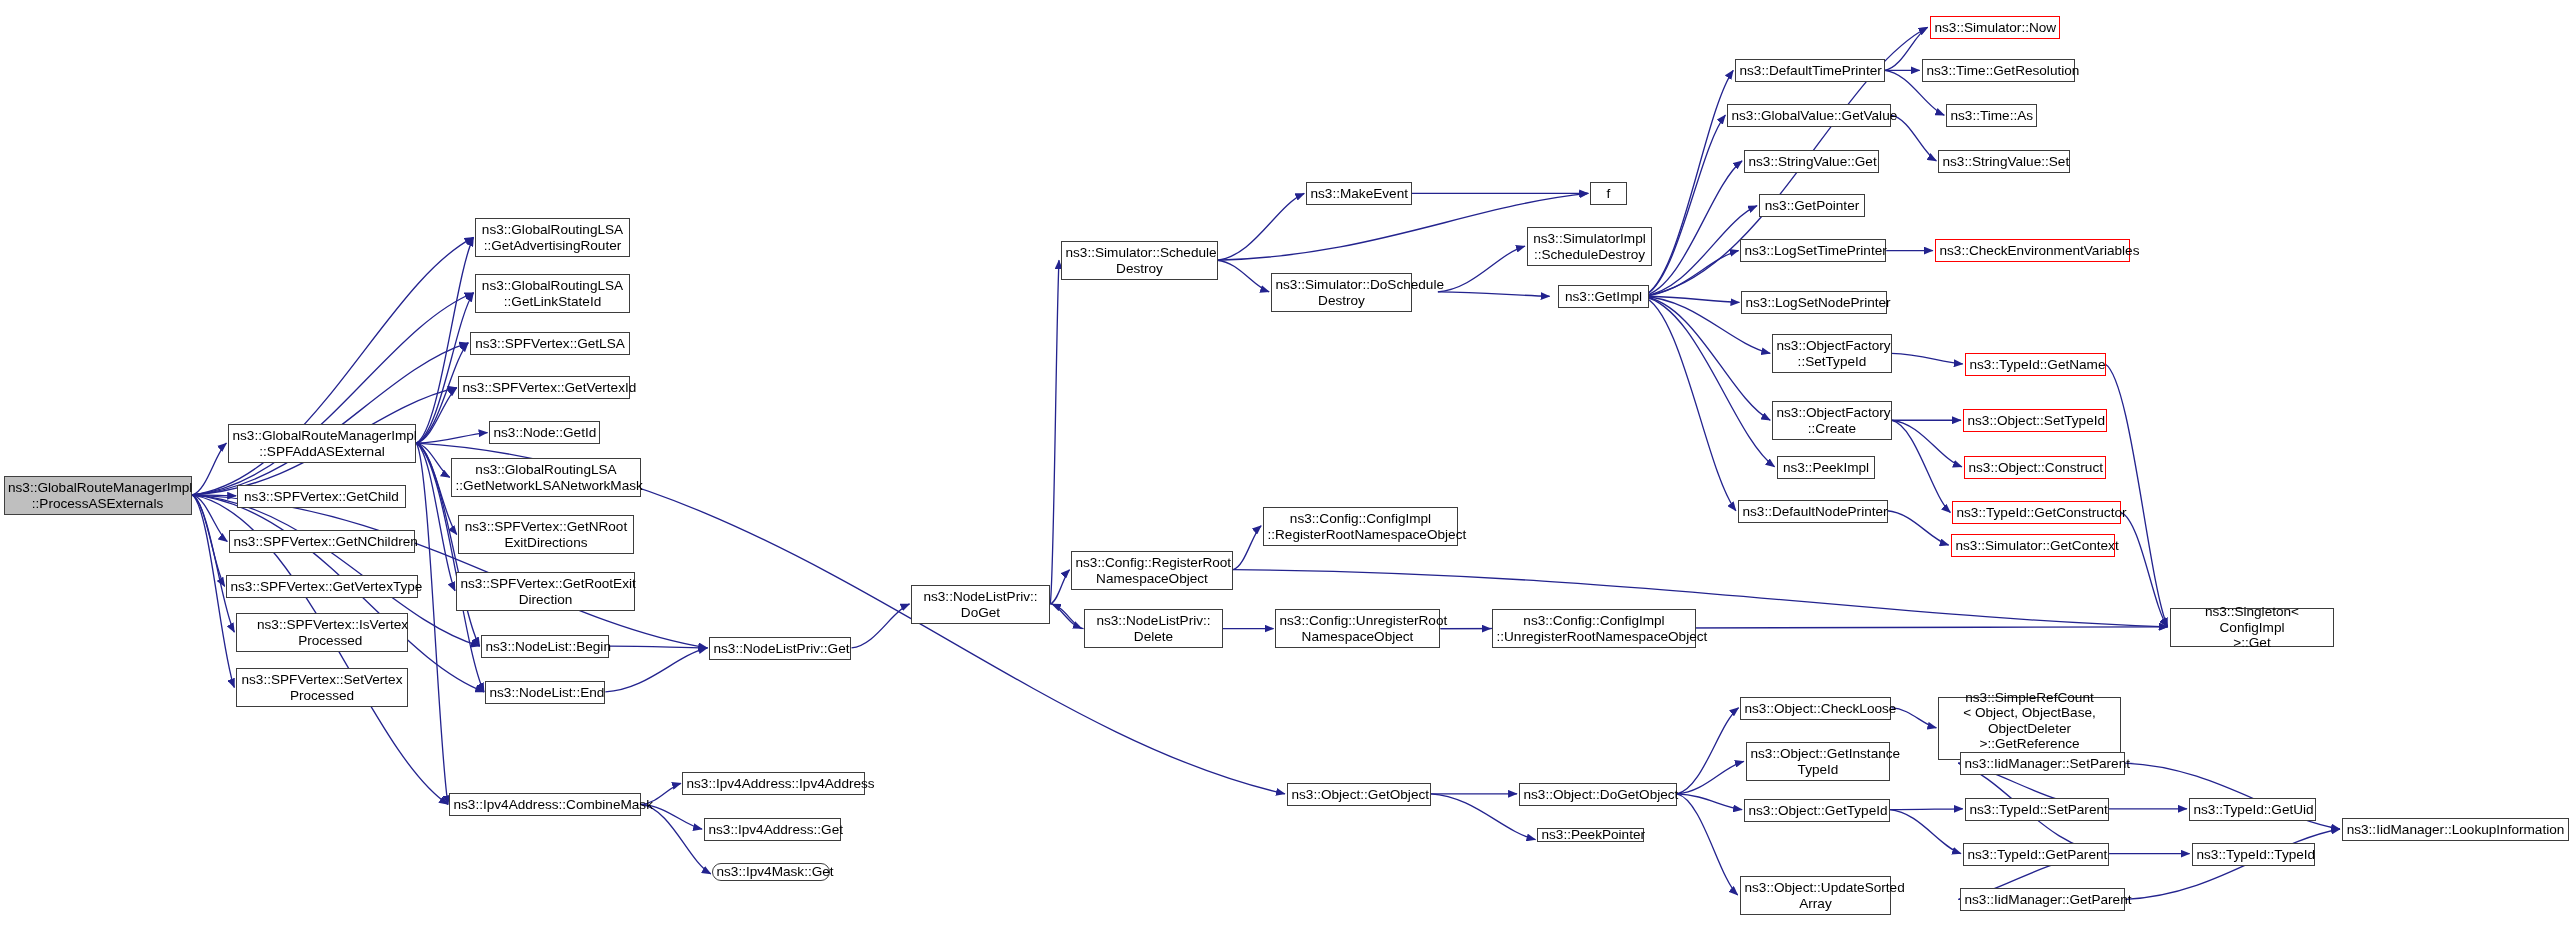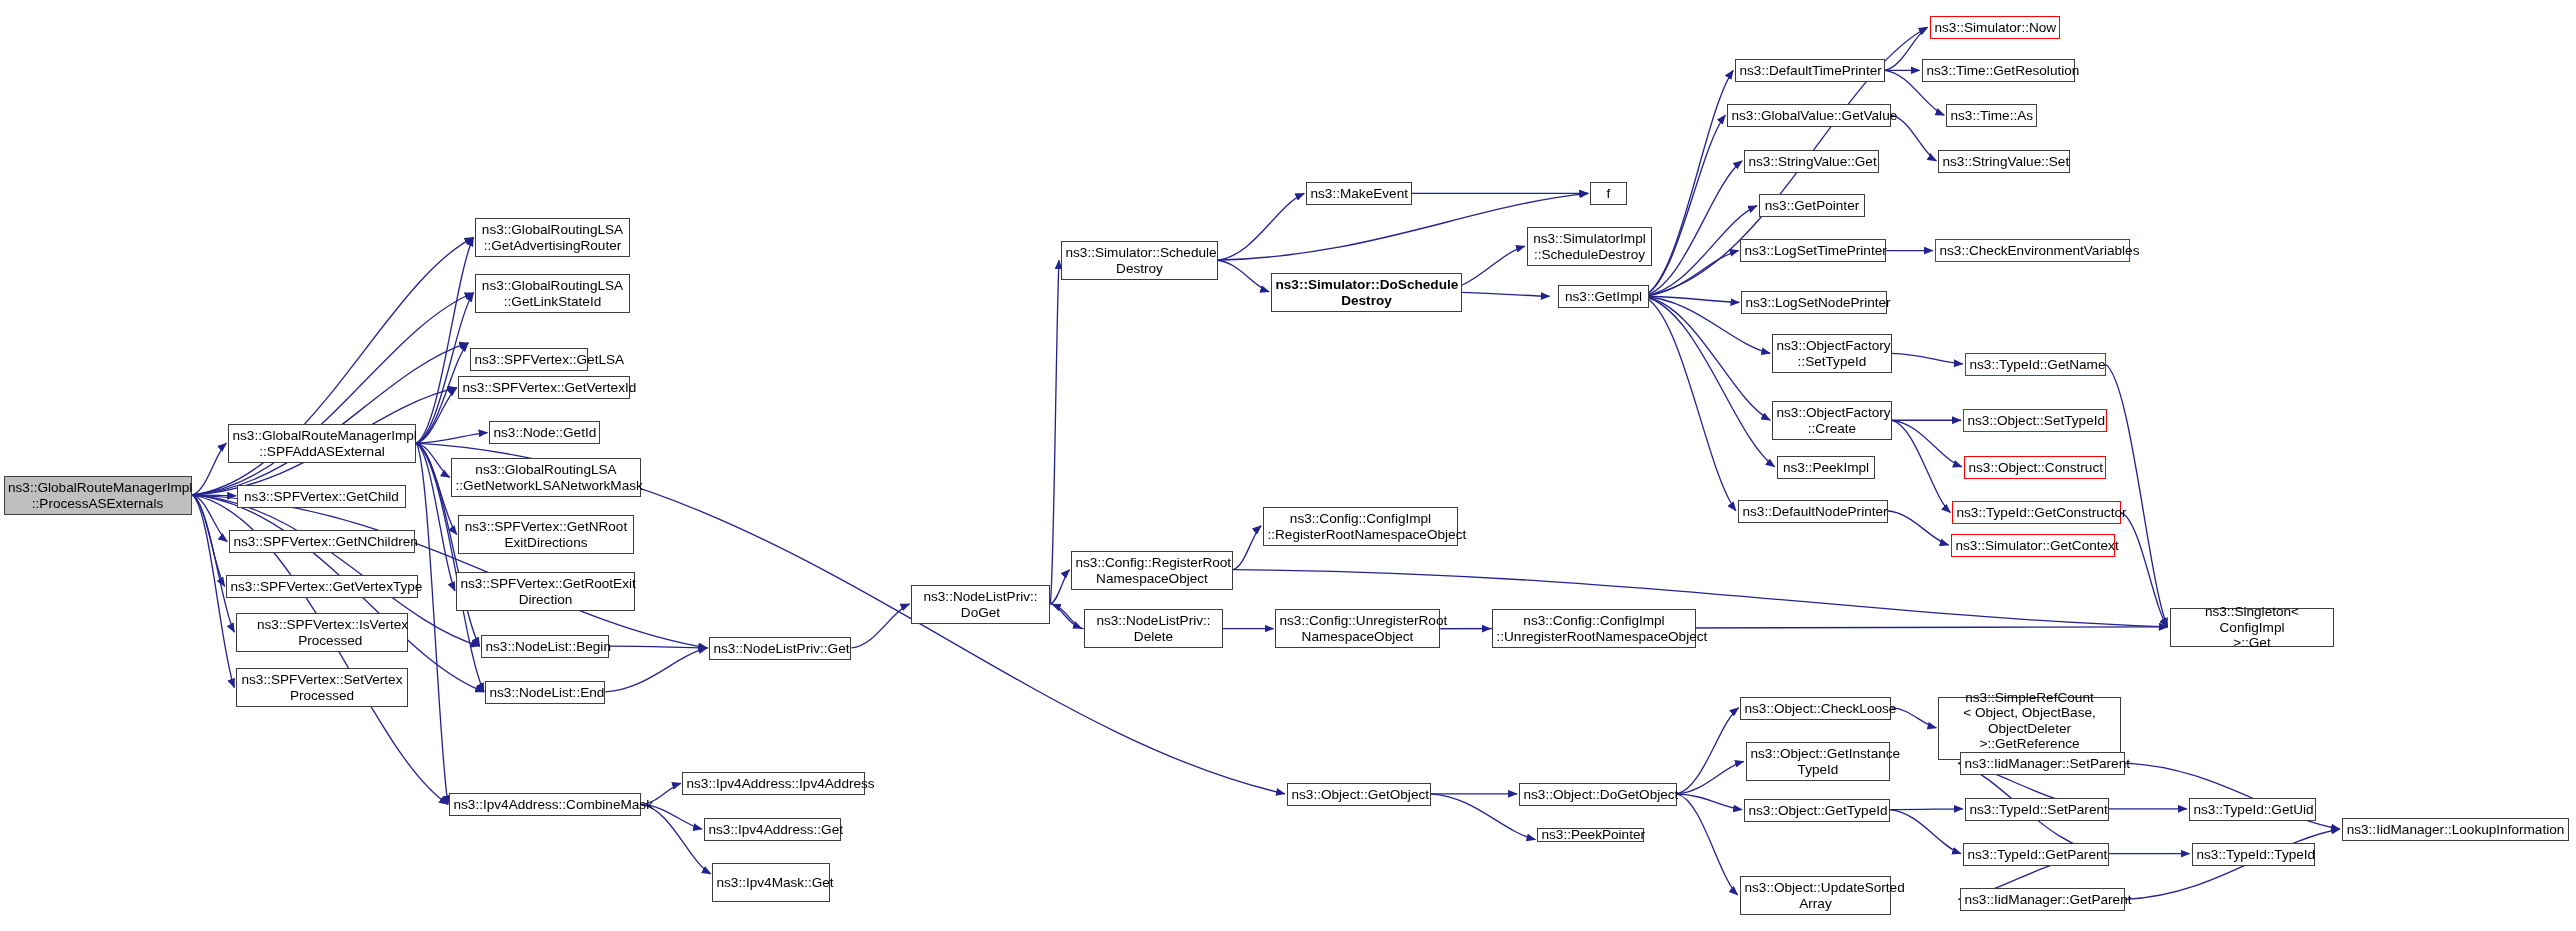--- a/index.html
+++ b/index.html
@@ -121,53 +121,53 @@
       <div class="node" style="left: 229px; top: 530px; width: 186px; height: 23px;"><span>ns3::SPFVertex::GetNChildren</span></div>
       <div class="node" style="left: 226px; top: 575px; width: 192px; height: 23px;"><span>ns3::SPFVertex::GetVertexType</span></div>
       <div class="node" style="left: 236px; top: 613px; width: 172px; height: 39px; padding-left: 20px;"><span>ns3::SPFVertex::IsVertex
 Processed</span></div>
       <div class="node" style="left: 236px; top: 668px; width: 172px; height: 39px;"><span>ns3::SPFVertex::SetVertex
 Processed</span></div>
       <div class="node" style="left: 475px; top: 218px; width: 155px; height: 39px;"><span>ns3::GlobalRoutingLSA
 ::GetAdvertisingRouter</span></div>
       <div class="node" style="left: 475px; top: 274px; width: 155px; height: 39px;"><span>ns3::GlobalRoutingLSA
 ::GetLinkStateId</span></div>
-      <div class="node" style="left: 470px; top: 348px; width: 118px; height: 23px;"><span>ns3::SPFVertex::GetLSA</span></div>
+      <div class="node" style="left: 470px; top: 332px; width: 160px; height: 23px;"><span>ns3::SPFVertex::GetLSA</span></div>
       <div class="node" style="left: 458px; top: 376px; width: 172px; height: 23px;"><span>ns3::SPFVertex::GetVertexId</span></div>
       <div class="node" style="left: 489px; top: 421px; width: 111px; height: 23px;"><span>ns3::Node::GetId</span></div>
       <div class="node" style="left: 451px; top: 458px; width: 190px; height: 39px;"><span>ns3::GlobalRoutingLSA
 ::GetNetworkLSANetworkMask</span></div>
       <div class="node" style="left: 458px; top: 515px; width: 176px; height: 39px;"><span>ns3::SPFVertex::GetNRoot
 ExitDirections</span></div>
       <div class="node" style="left: 456px; top: 572px; width: 179px; height: 39px;"><span>ns3::SPFVertex::GetRootExit
 Direction</span></div>
       <div class="node" style="left: 481px; top: 635px; width: 128px; height: 23px;"><span>ns3::NodeList::Begin</span></div>
       <div class="node" style="left: 485px; top: 681px; width: 120px; height: 23px;"><span>ns3::NodeList::End</span></div>
       <div class="node" style="left: 449px; top: 793px; width: 192px; height: 23px;"><span>ns3::Ipv4Address::CombineMask</span></div>
       <div class="node" style="left: 682px; top: 772px; width: 183px; height: 23px;"><span>ns3::Ipv4Address::Ipv4Address</span></div>
       <div class="node" style="left: 704px; top: 818px; width: 137px; height: 23px;"><span>ns3::Ipv4Address::Get</span></div>
-      <div class="node" style="left: 712px; top: 863px; width: 118px; height: 39px;"><span>ns3::Ipv4Mask::Get</span></div>
+      <div class="node" style="left: 712px; top: 863px; width: 118px; height: 18px; border-radius: 10px;"><span>ns3::Ipv4Mask::Get</span></div>
       <div class="node" style="left: 709px; top: 637px; width: 142px; height: 23px;"><span>ns3::NodeListPriv::Get</span></div>
       <div class="node" style="left: 911px; top: 585px; width: 139px; height: 39px;"><span>ns3::NodeListPriv::
 DoGet</span></div>
       <div class="node" style="left: 1084px; top: 609px; width: 139px; height: 39px;"><span>ns3::NodeListPriv::
 Delete</span></div>
       <div class="node" style="left: 1071px; top: 551px; width: 162px; height: 39px;"><span>ns3::Config::RegisterRoot
 NamespaceObject</span></div>
       <div class="node" style="left: 1263px; top: 507px; width: 195px; height: 39px;"><span>ns3::Config::ConfigImpl
 ::RegisterRootNamespaceObject</span></div>
       <div class="node" style="left: 1275px; top: 609px; width: 165px; height: 39px;"><span>ns3::Config::UnregisterRoot
 NamespaceObject</span></div>
       <div class="node" style="left: 1492px; top: 609px; width: 204px; height: 39px;"><span>ns3::Config::ConfigImpl
 ::UnregisterRootNamespaceObject</span></div>
       <div class="node" style="left: 1061px; top: 241px; width: 157px; height: 39px;"><span>ns3::Simulator::Schedule
 Destroy</span></div>
       <div class="node" style="left: 1306px; top: 182px; width: 106px; height: 23px;"><span>ns3::MakeEvent</span></div>
       <div class="node" style="left: 1590px; top: 182px; width: 37px; height: 23px;"><span>f</span></div>
-      <div class="node" style="left: 1271px; top: 273px; width: 191px; height: 39px; font-weight: bold;"><span>ns3::Simulator::DoSchedule
+      <div class="node" style="left: 1271px; top: 273px; width: 141px; height: 39px;"><span>ns3::Simulator::DoSchedule
 Destroy</span></div>
       <div class="node" style="left: 1527px; top: 227px; width: 125px; height: 39px;"><span>ns3::SimulatorImpl
 ::ScheduleDestroy</span></div>
       <div class="node" style="left: 1551px; top: 285px; width: 91px; height: 23px; margin-left: 7px;"><span>ns3::GetImpl</span></div>
       <div class="node" style="left: 1735px; top: 59px; width: 150px; height: 23px;"><span>ns3::DefaultTimePrinter</span></div>
       <div class="node hot" style="left: 1930px; top: 16px; width: 130px; height: 23px;"><span>ns3::Simulator::Now</span></div>
       <div class="node" style="left: 1922px; top: 59px; width: 153px; height: 23px;"><span>ns3::Time::GetResolution</span></div>
       <div class="node" style="left: 1946px; top: 104px; width: 91px; height: 23px;"><span>ns3::Time::As</span></div>
       <div class="node" style="left: 1727px; top: 104px; width: 164px; height: 23px;"><span>ns3::GlobalValue::GetValue</span></div>
       <div class="node" style="left: 1744px; top: 150px; width: 135px; height: 23px;"><span>ns3::StringValue::Get</span></div>

